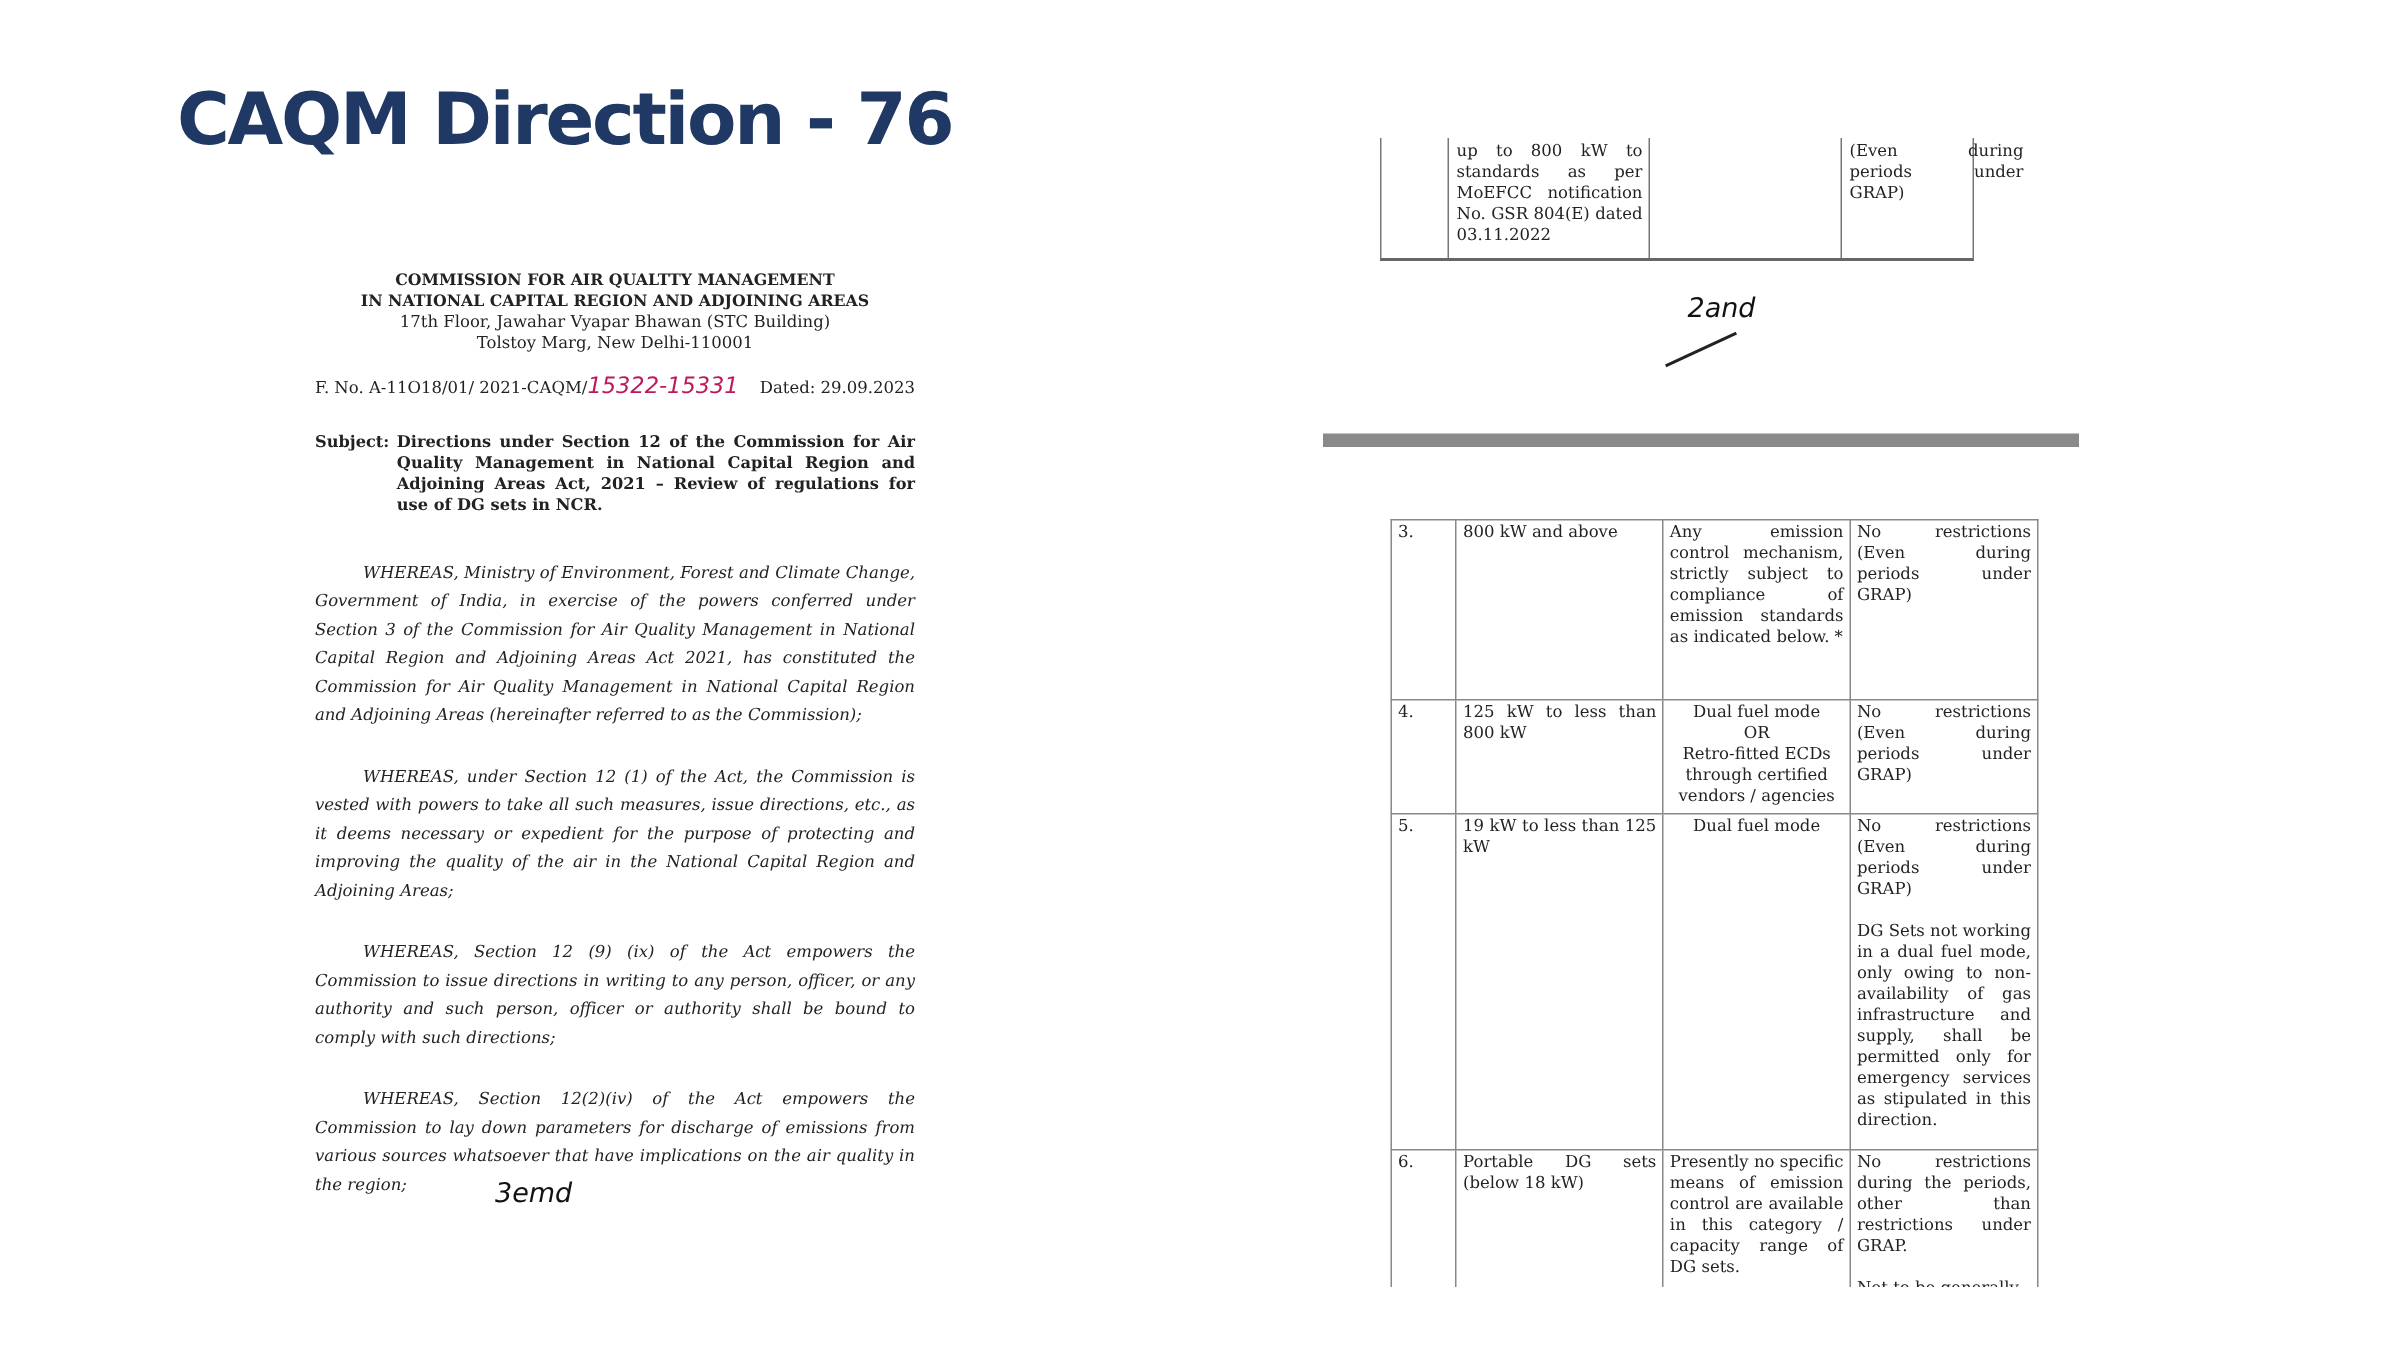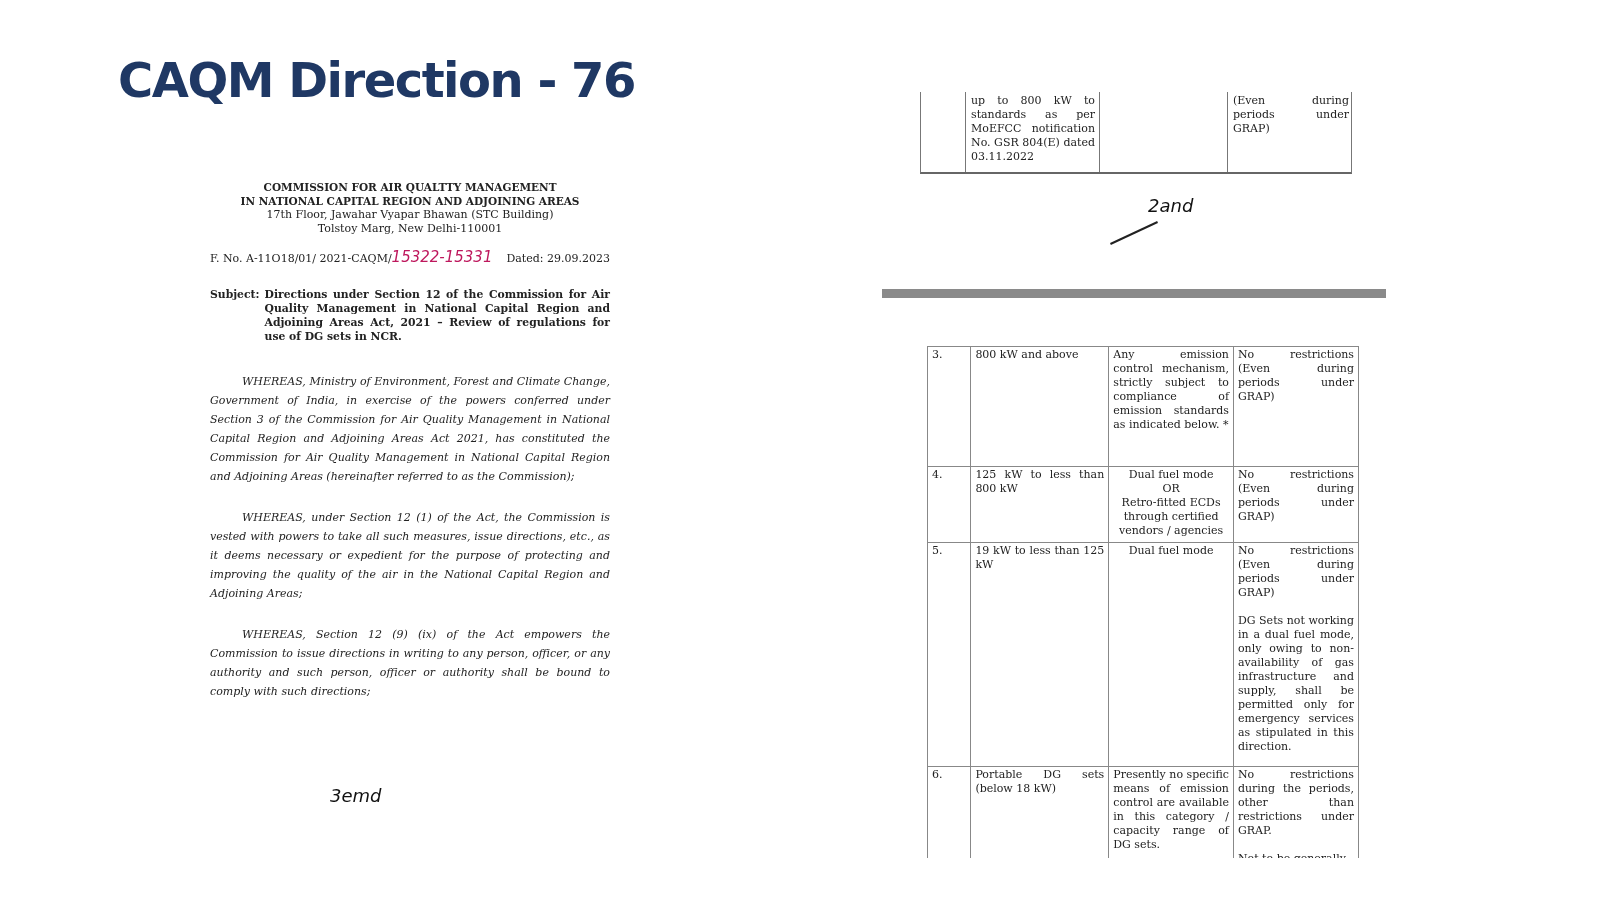--- a/index.html
+++ b/index.html
@@ -22,26 +22,26 @@
   .subject { display: flex; margin-top: 22px; font-weight: bold; font-size: 10.8px; line-height: 14px; }
   .subject .sub-label { white-space: nowrap; margin-right: 5px; }
   .subject .sub-text { text-align: justify; }
   .para { margin-top: 22px; text-align: justify; line-height: 19px; font-size: 11px; text-indent: 32px; font-style: italic; }
   .sig-left {
     position: absolute; left: 330px; top: 785px;
     font-family: "DejaVu Sans", sans-serif; font-style: italic; font-size: 18px; color: #111;
   }
 
   
-  .frag-top { position: absolute; left: 920px; top: 92px; width: 432px; height: 82px;
+  .frag-top { position: absolute; left: 920px; top: 92px; width: 396px; height: 82px;
     border-left: 1px solid #777; border-right: 1px solid #777; border-bottom: 2px solid #666; }
   .frag-top .col { position: absolute; top: 0; bottom: 0; border-left: 1px solid #777; }
   .frag-top .cell-text { position: absolute; font-size: 11px; line-height: 14px; text-align: justify; }
   .sig-right {
-    position: absolute; left: 1148px; top: 195px;
+    position: absolute; left: 1125px; top: 195px;
     font-family: "DejaVu Sans", sans-serif; font-style: italic; font-size: 18px; color: #111;
   }
   .sig-stroke { position: absolute; left: 1108px; top: 232px; width: 52px; height: 2px; background: #222; transform: rotate(-25deg); }
 
   .page-divider { position: absolute; left: 882px; top: 289px; width: 504px; height: 9px; background: #8a8a8a; }
 
   
   .dg-table { position: absolute; left: 927px; top: 346px; width: 432px; border-collapse: collapse; font-size: 11px; line-height: 14px; }
   .dg-table td { border: 1px solid #888; vertical-align: top; padding: 1px 4px; }
   .dg-table td.sno { width: 44px; }
@@ -72,20 +72,21 @@
     </span>
     <span>Dated: 29.09.2023</span>
   </div>
   <div class="subject">
     <span class="sub-label">Subject:</span>
     <span class="sub-text">Directions under Section 12 of the Commission for Air Quality Management in National Capital Region and Adjoining Areas Act, 2021 – Review of regulations for use of DG sets in NCR.</span>
   </div>
   <p class="para" style="margin-top:28px">WHEREAS, Ministry of Environment, Forest and Climate Change, Government of India, in exercise of the powers conferred under Section 3 of the Commission for Air Quality Management in National Capital Region and Adjoining Areas Act 2021, has constituted the Commission for Air Quality Management in National Capital Region and Adjoining Areas (hereinafter referred to as the Commission);</p>
   <p class="para">WHEREAS, under Section 12 (1) of the Act, the Commission is vested with powers to take all such measures, issue directions, etc., as it deems necessary or expedient for the purpose of protecting and improving the quality of the air in the National Capital Region and Adjoining Areas;</p>
   <p class="para">WHEREAS, Section 12 (9) (ix) of the Act empowers the Commission to issue directions in writing to any person, officer, or any authority and such person, officer or authority shall be bound to comply with such directions;</p>
+  <p class="para">WHEREAS, Section 12(2)(iv) of the Act empowers the Commission to lay down parameters for discharge of emissions from various sources whatsoever that have implications on the air quality in the region;</p>
 </div>
 <div class="sig-left">3emd</div>
 
 <div class="frag-top">
   <div class="col" style="left:44px"></div>
   <div class="col" style="left:178px"></div>
   <div class="col" style="left:306px"></div>
   <div class="cell-text" style="left:50px; top:2px; width:124px;">up to 800 kW to standards as per MoEFCC notification No. GSR 804(E) dated 03.11.2022</div>
   <div class="cell-text" style="left:312px; top:2px; width:116px;">(Even during periods under GRAP)</div>
 </div>

